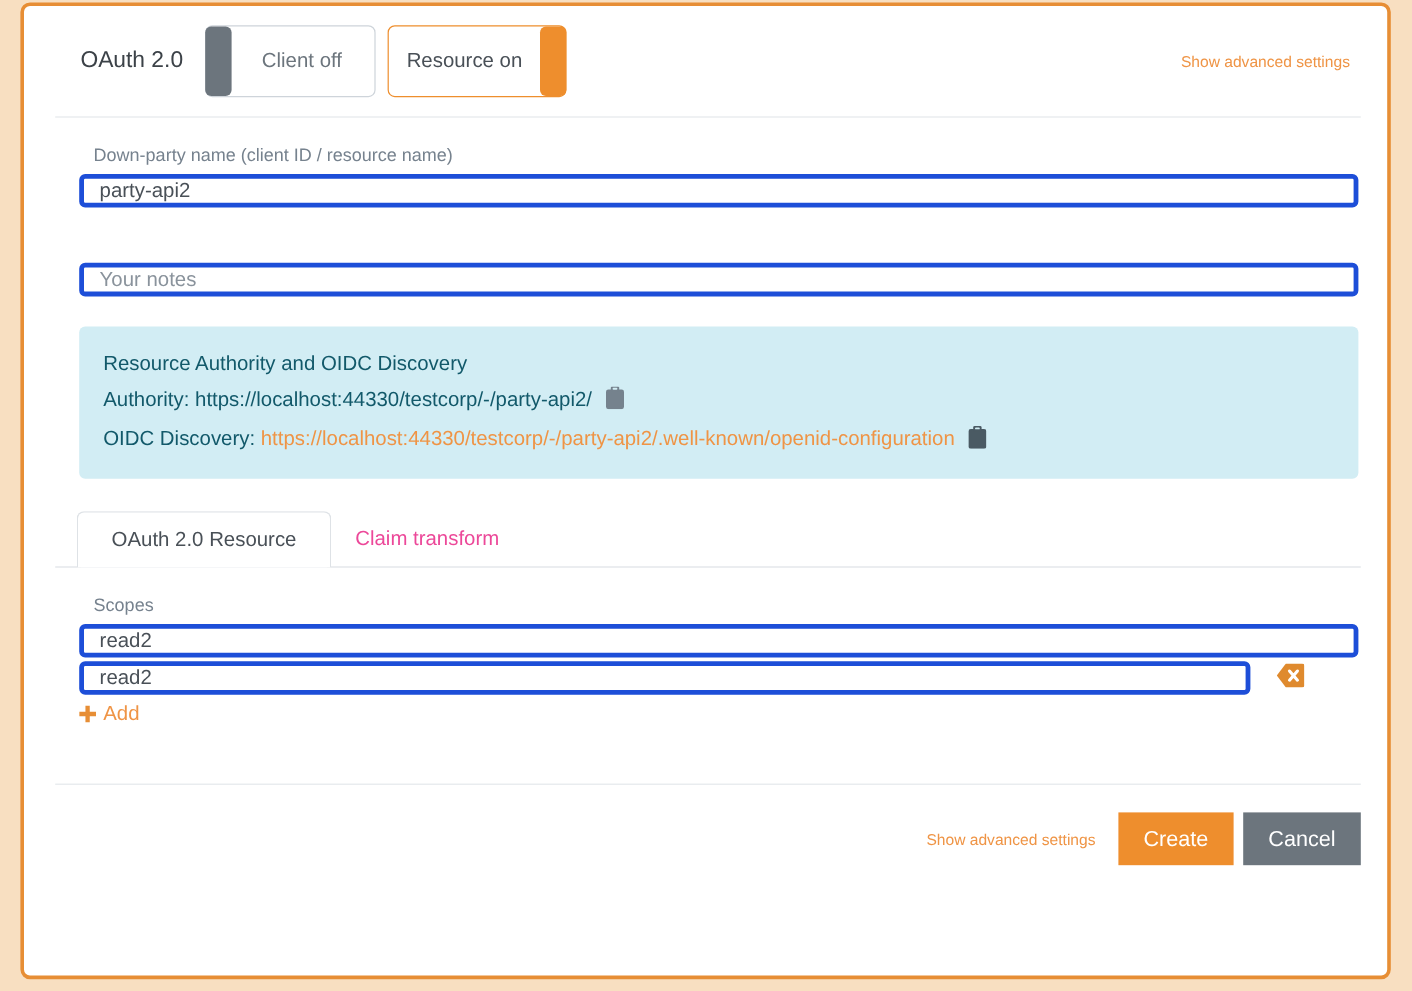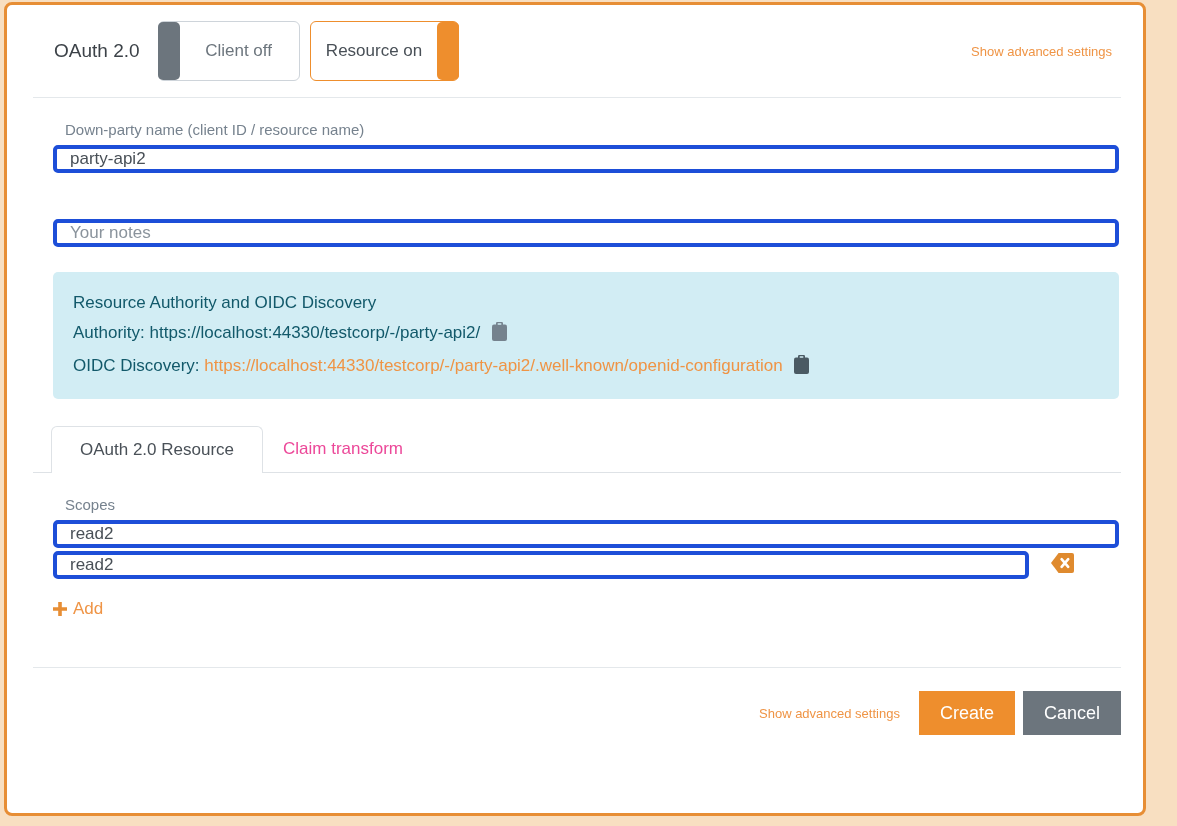--- a/index.html
+++ b/index.html
@@ -5,21 +5,21 @@
   * { box-sizing: border-box; }
   html, body {
     margin: 0; padding: 0;
     width: 1177px; height: 826px;
     background: #f8dfc1;
     font-family: "Liberation Sans", sans-serif;
     overflow: hidden;
   }
   .card {
     position: absolute;
-    left: 4px; top: 2px;
+    left: 17px; top: 2px;
     width: 1142px; height: 814px;
     background: #ffffff;
     border: 3px solid #e78e35;
     border-radius: 8px;
   }
   .hr { border: none; border-top: 1px solid #e4e8eb; margin: 0 22px 0 26px; height: 0; }
 
   
   .card-header {
     height: 92px;
@@ -92,21 +92,21 @@
     border: 1px solid #dee2e6; border-bottom: none;
     border-radius: 6px 6px 0 0;
     margin-bottom: -1px;
   }
   .tab.inactive { color: #ec4899; padding: 0 20px; }
 
   
   .scope-row2 { margin-top: 3px; display: flex; align-items: center; }
   .scope-row2 .text-input { width: 976px; }
   .remove-btn { margin-left: 22px; cursor: pointer; display: flex; align-items: center; }
-  .add-row { margin-top: 20px; display: flex; align-items: center; cursor: pointer; width: fit-content; }
+  .add-row { margin-top: 6px; display: flex; align-items: center; cursor: pointer; width: fit-content; }
   .add-row .plus { margin-right: 6px; display: flex; }
   .add-row .add-label { color: #ef9445; font-size: 17px; }
 
   
   .footer-hr { margin-top: 48px; }
   .card-footer {
     margin-top: 23px;
     display: flex; align-items: center; justify-content: flex-end;
     padding-right: 22px;
   }

